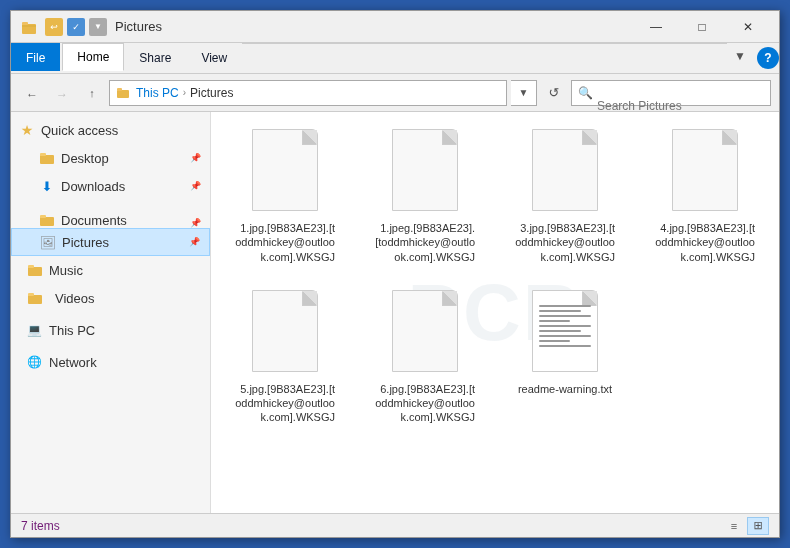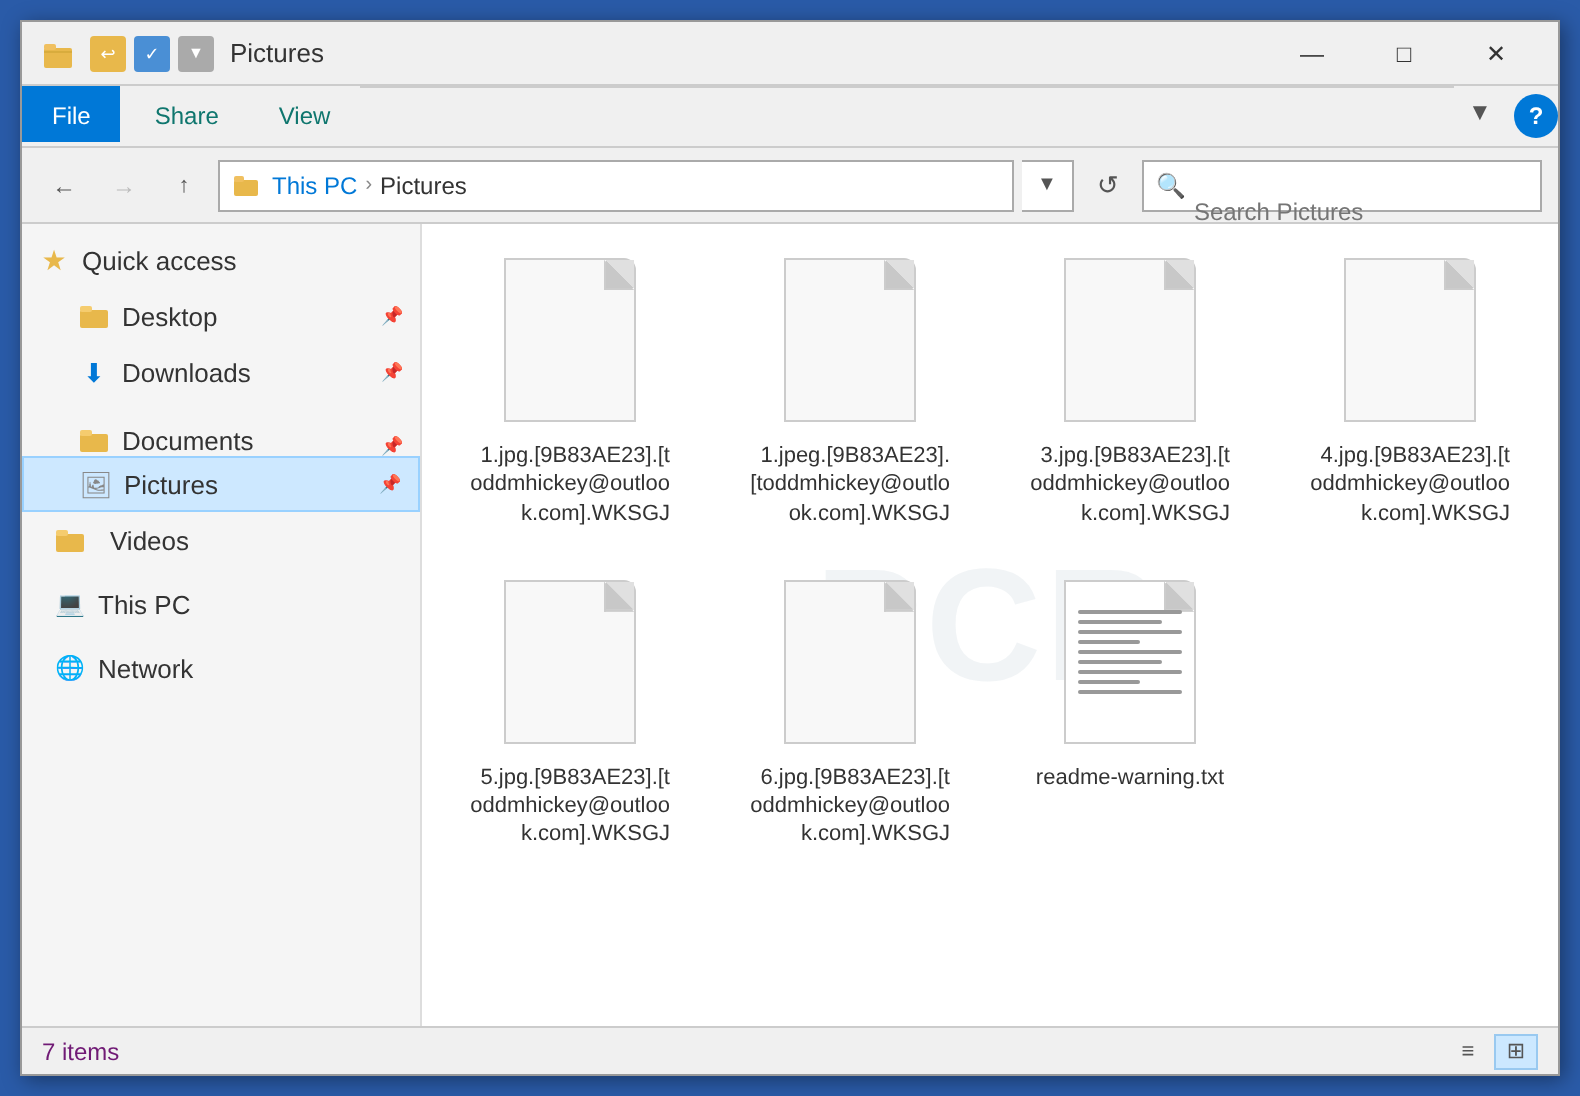--- a/index.html
+++ b/index.html
@@ -81,21 +81,21 @@
       display: flex;
       height: 30px;
       align-items: flex-start;
     }
     .ribbon-tab {
       padding: 4px 14px;
       font-size: 12px;
       cursor: pointer;
       border: 1px solid transparent;
       border-bottom: none;
-      color: #0f766e;
+      color: #0f172a;
       height: 28px;
       display: flex;
       align-items: center;
     }
     .ribbon-tab.active {
       background: #fff;
       border-color: #ccc;
       border-bottom: 1px solid #fff;
       margin-bottom: -1px;
       color: #000;
@@ -391,20 +391,21 @@
     <div class="window-controls">
       <div class="win-btn">—</div>
       <div class="win-btn">□</div>
       <div class="win-btn close">✕</div>
     </div>
   </div>
 
   <div class="ribbon">
     <div class="ribbon-tabs">
       <div class="ribbon-tab file-tab">File</div>
+      <div class="ribbon-tab active">Home</div>
       <div class="ribbon-tab">Share</div>
       <div class="ribbon-tab">View</div>
       <div style="flex:1;border-bottom:1px solid #ccc;"></div>
       <div style="display:flex; align-items:flex-end; padding-bottom:4px; gap:4px;">
         <div class="nav-btn" style="border:none;">▼</div>
         <div class="nav-btn" style="border:none; background:#0078d7; color:#fff; border-radius:50%; width:22px; height:22px; font-weight:bold;">?</div>
       </div>
     </div>
   </div>
 
@@ -467,20 +468,29 @@
         <span>Documents</span>
         <span class="pin-icon">📌</span>
       </div>
 
       <div class="sidebar-item active" style="padding-left:28px;">
         <span class="sidebar-icon" style="color:#888; font-size:13px;">🖼</span>
         <span>Pictures</span>
         <span class="pin-icon">📌</span>
       </div>
 
+      <div class="sidebar-item" style="padding-left:16px;">
+        <span class="sidebar-icon icon-music">
+          <svg class="folder-svg" viewBox="0 0 16 14">
+            <rect x="1" y="4" width="14" height="9" rx="1" fill="#e8b84b"></rect>
+            <rect x="1" y="2" width="6" height="3" rx="1" fill="#f5cc6e"></rect>
+          </svg>
+        </span>
+        <span>Music</span>
+      </div>
 
       <div class="sidebar-item" style="padding-left:16px;gap:12px;">
         <span class="sidebar-icon">
           <svg class="folder-svg" viewBox="0 0 16 14">
             <rect x="1" y="4" width="14" height="9" rx="1" fill="#e8b84b"></rect>
             <rect x="1" y="2" width="6" height="3" rx="1" fill="#f5cc6e"></rect>
           </svg>
         </span>
         <span>Videos</span>
       </div>

